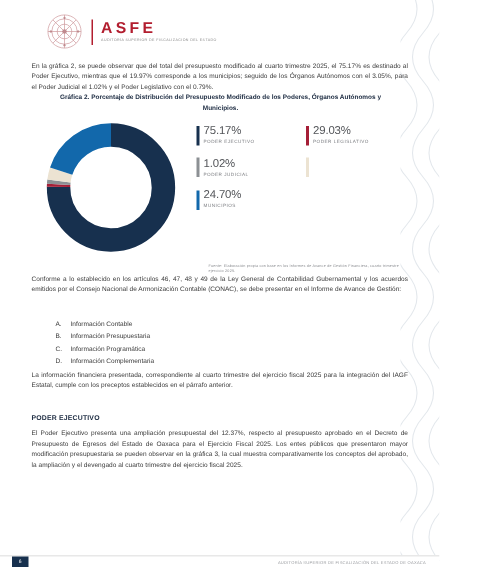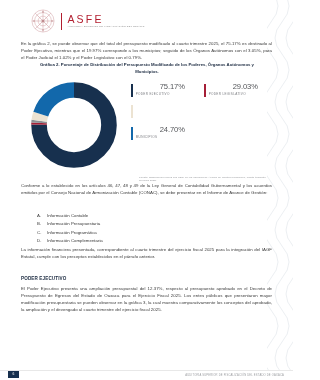--- a/index.html
+++ b/index.html
@@ -34,21 +34,21 @@
   }
   .emblem { width: 26px; height: 26px; flex: 0 0 auto; opacity: .75; }
   .logo-divider {
     width: 1.4px; height: 17px;
     background: #b21e2f;
     flex: 0 0 auto;
   }
   .logo-text { display: flex; flex-direction: column; line-height: 1; }
   .logo-word {
     font-size: 10.5px;
-    font-weight: normal;
+    font-weight: bold;
     letter-spacing: 2.2px;
     color: #b21e2f;
   }
   .logo-sub {
     font-size: 2.4px;
     letter-spacing: .28px;
     color: #8a8a8a;
     margin-top: 1.6px;
   }
   .para {
@@ -100,21 +100,20 @@
     width: 2.2px;
     height: 13px;
     flex: 0 0 auto;
     margin-top: .5px;
   }
   .legend-texts { display: flex; flex-direction: column; line-height: 1; }
   .legend-value {
     font-size: 7.6px;
     color: #54565a;
     letter-spacing: -.1px;
-    margin-left: 24px;
   }
   .legend-label {
     font-size: 3.1px;
     color: #7c7e82;
     letter-spacing: .32px;
     margin-top: 2.3px;
   }
   .legend-wide { grid-column: 1 / 2; }
 
   .chart-source {
@@ -252,20 +251,27 @@
             </span>
           </div>
           <div class="legend-item">
             <span class="legend-bar" style="background: rgb(165, 31, 55);"></span>
             <span class="legend-texts">
               <span class="legend-value">29.03%</span>
               <span class="legend-label">PODER LEGISLATIVO</span>
             </span>
           </div>
           <div class="legend-item">
+            <span class="legend-bar" style="background: rgb(140, 144, 148);"></span>
+            <span class="legend-texts">
+              <span class="legend-value">1.02%</span>
+              <span class="legend-label">PODER JUDICIAL</span>
+            </span>
+          </div>
+          <div class="legend-item">
             <span class="legend-bar" style="background: rgb(236, 227, 210);"></span>
           </div>
           <div class="legend-item legend-wide">
             <span class="legend-bar" style="background: rgb(18, 104, 171);"></span>
             <span class="legend-texts">
               <span class="legend-value">24.70%</span>
               <span class="legend-label">MUNICIPIOS</span>
             </span>
           </div>
         </div>

